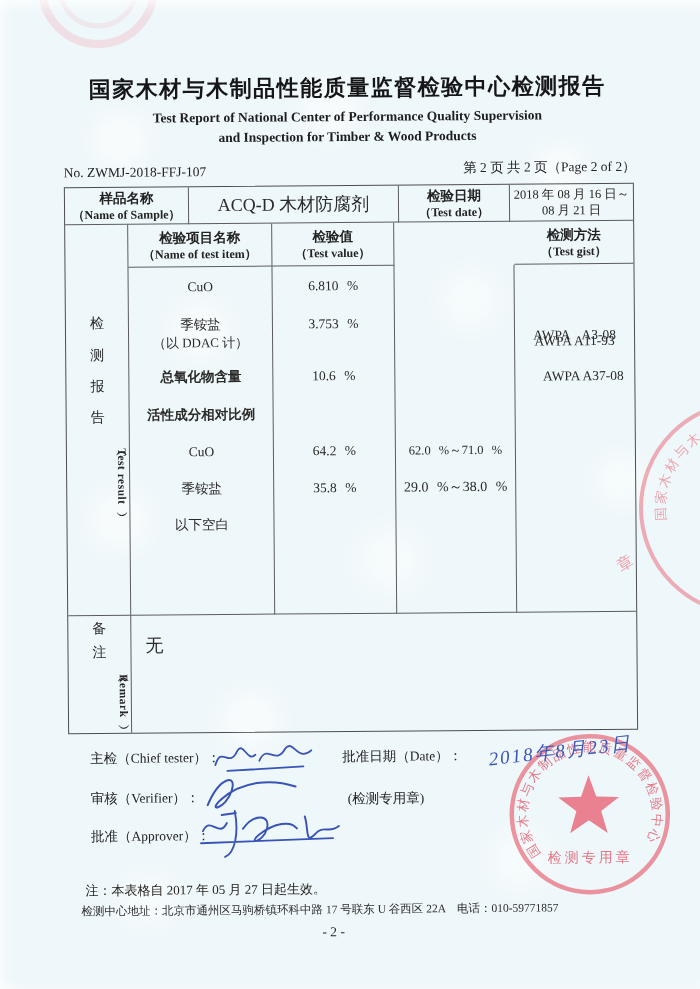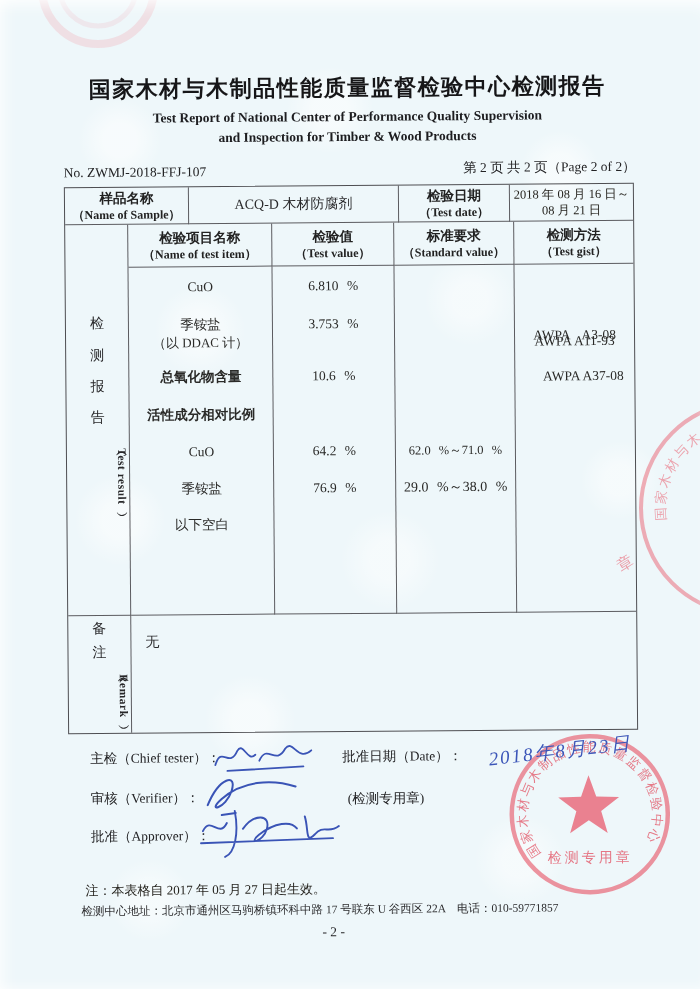--- a/index.html
+++ b/index.html
@@ -34,21 +34,21 @@
   .title-en{left:0; width:100%; text-align:center; font-size:13.5px; font-weight:bold; color:#1d1d20;}
   .meta{font-size:13.5px; color:#232325;}
   
   .rpt{left:66px; top:185px; width:568px; height:545px; border:1.5px solid #4e4e52;}
   .cell{position:absolute; box-sizing:border-box; border-color:#5c5c60;}
   .br{border-right:1px solid #5c5c60;}
   .bb{border-bottom:1px solid #5c5c60;}
   .vcenter{display:flex; flex-direction:column; justify-content:center; align-items:center;}
   .hcn{font-size:13.5px; font-weight:bold; line-height:17px; color:#222;}
   .hen{font-size:12px; font-weight:bold; line-height:16px; color:#222;}
-  .plain{font-size:14px; color:#2a2a2c;}
+  .plain{font-size:18px; color:#2a2a2c;}
   .small{font-size:12.5px; line-height:16px;}
   .tl{position:absolute; left:0; right:0; text-align:center; line-height:20px; font-size:13.5px; color:#2a2a28;}
   .num{word-spacing:5px;}
   .wgap{word-spacing:9px;}
   .bold{font-weight:bold;}
   .vchar{position:absolute; left:0; width:100%; text-align:center; font-size:14px; color:#28282a;}
   .vlat{position:absolute; left:0; width:100%; display:flex; justify-content:center;
         writing-mode:vertical-rl; font-size:11.5px; font-weight:bold; letter-spacing:.5px; color:#28282a;}
   .sig-label{font-size:13.5px; color:#232325;}
   .blue{color:#3b55b8;}
@@ -120,45 +120,41 @@
       </div>
 
       <div class="cell br bb vcenter" style="left:63px;top:37px;width:144px;height:43px;">
         <div class="hcn">检验项目名称</div>
         <div class="hen">（Name of test item）</div>
       </div>
       <div class="cell br bb vcenter" style="left:207px;top:37px;width:122px;height:43px;">
         <div class="hcn">检验值</div>
         <div class="hen">（Test value）</div>
       </div>
-      <div class="cell br bb vcenter" style="left:329px;top:37px;width:120px;height:43px;">
-        <div class="hcn">标准要求</div>
-        <div class="hen">（Standard value）</div>
-      </div>
       <div class="cell bb vcenter" style="left:449px;top:37px;width:119px;height:43px;">
         <div class="hcn">检测方法</div>
         <div class="hen">（Test gist）</div>
       </div>
 
       <div class="cell br bb" style="left:63px;top:80px;width:144px;height:348px;">
         <div class="tl" style="top:10px;">CuO</div>
         <div class="tl" style="top:48px;">季铵盐</div>
         <div class="tl" style="top:66px;font-size:13px;">（以 DDAC 计）</div>
         <div class="tl bold" style="top:100px;">总氧化物含量</div>
         <div class="tl bold" style="top:138px;">活性成分相对比例</div>
         <div class="tl" style="top:175px;">CuO</div>
         <div class="tl" style="top:212px;">季铵盐</div>
         <div class="tl" style="top:248px;">以下空白</div>
       </div>
       <div class="cell br bb" style="left:207px;top:80px;width:122px;height:348px;">
         <div class="tl num" style="top:10px;">6.810 %</div>
         <div class="tl num" style="top:48px;">3.753 %</div>
         <div class="tl num" style="top:100px;">10.6 %</div>
         <div class="tl num" style="top:175px;">64.2 %</div>
-        <div class="tl num" style="top:212px;">76.9 %</div>
+        <div class="tl num" style="top:212px;">35.8 %</div>
       </div>
       <div class="cell br bb" style="left:329px;top:80px;width:120px;height:348px;">
         <div class="tl num" style="top:175px;font-size:12.5px;">62.0 %～71.0 %</div>
         <div class="tl num" style="top:212px;font-size:14px;">29.0 %～38.0 %</div>
       </div>
       <div class="cell bb" style="left:449px;top:80px;width:119px;height:348px;">
         <div class="tl wgap" style="top:28px;margin-top:33px;">AWPA A3-08</div>
         <div class="tl" style="top:67px;">AWPA A11-93</div>
         <div class="tl" style="top:102px;margin-left:17px;">AWPA A37-08</div>
       </div>

